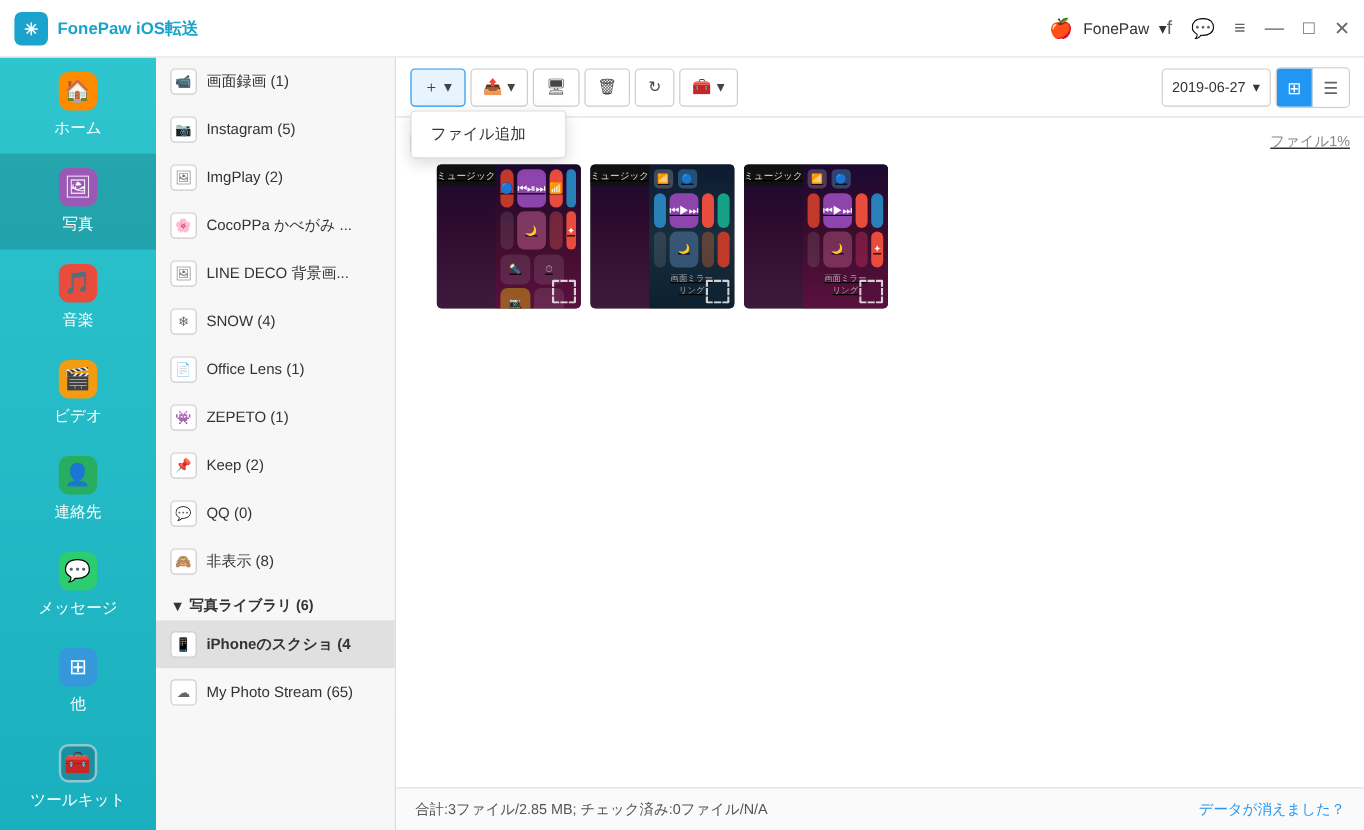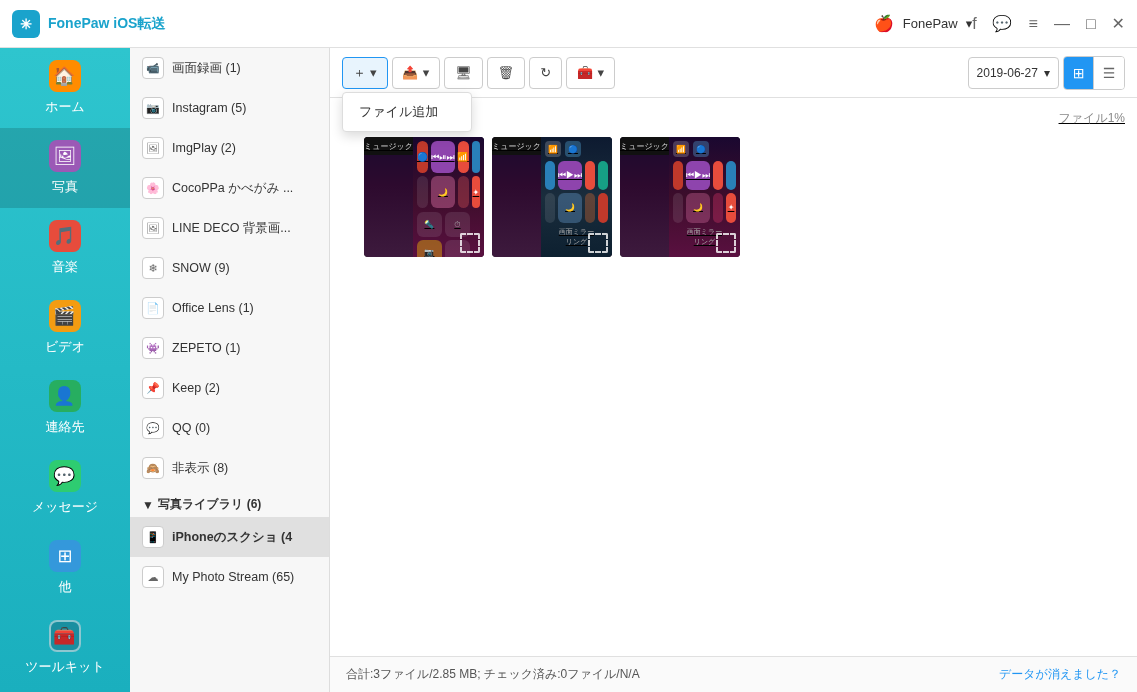--- a/index.html
+++ b/index.html
@@ -341,21 +341,21 @@
     <div class="ss-item">
       <div class="ss-icon">🌸</div>
       <span>CocoPPa かべがみ ...</span>
     </div>
     <div class="ss-item">
       <div class="ss-icon">🖼</div>
       <span>LINE DECO 背景画...</span>
     </div>
     <div class="ss-item">
       <div class="ss-icon">❄</div>
-      <span>SNOW (9)</span>
+      <span>SNOW (4)</span>
     </div>
     <div class="ss-item">
       <div class="ss-icon">📄</div>
       <span>Office Lens (1)</span>
     </div>
     <div class="ss-item">
       <div class="ss-icon">👾</div>
       <span>ZEPETO (1)</span>
     </div>
     <div class="ss-item">

